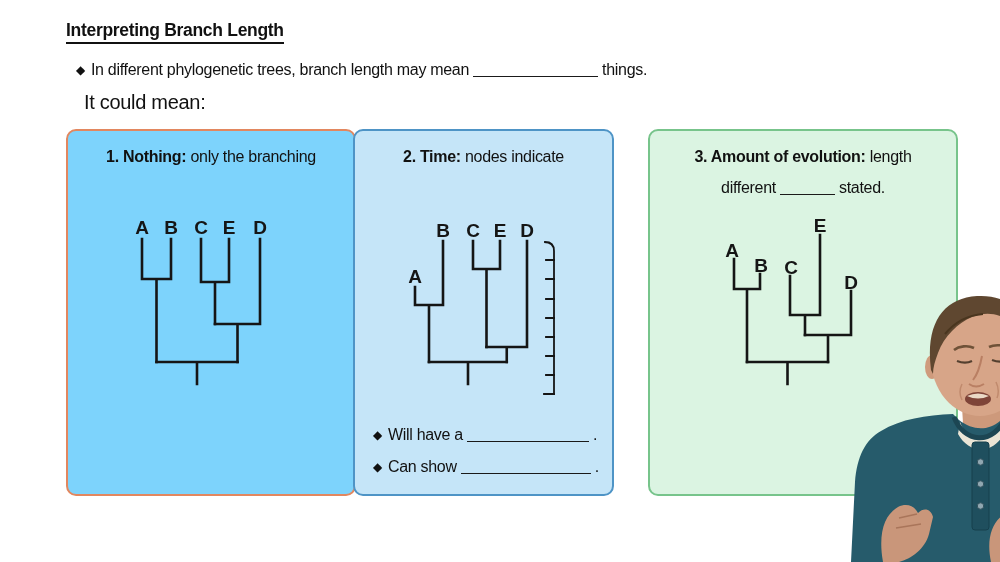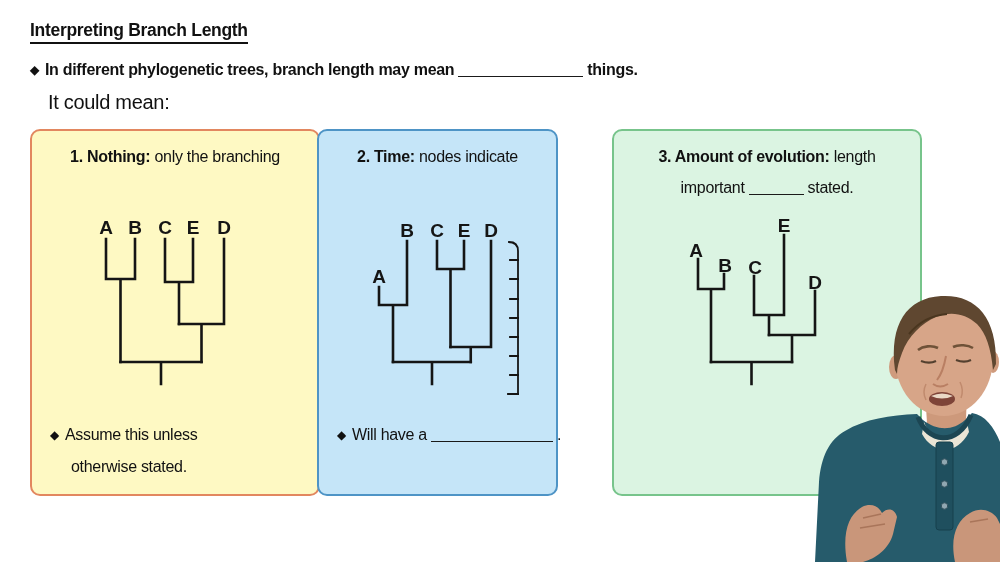--- a/index.html
+++ b/index.html
@@ -5,49 +5,49 @@
   * { margin:0; padding:0; box-sizing:border-box; }
   html,body { width:1000px; height:562px; }
   body {
     font-family:"Liberation Sans", sans-serif;
     background:#ffffff;
     color:#111;
     position:relative;
     overflow:hidden;
     letter-spacing:-0.3px;
   }
-  .slide { position:absolute; inset:0; }
+  .slide { position:absolute; inset:0;margin-left:36px; }
 
   
   .title {
     position:absolute; left:30px; top:20px;
     font-size:17.5px; font-weight:bold;
     border-bottom:2px solid #111; padding-bottom:1px;
   }
-  .intro { position:absolute; left:30px; top:58px; font-size:16px; line-height:24px;font-weight:bold; }
+  .intro { position:absolute; left:40px; top:58px; font-size:16px; line-height:24px; }
   .intro2 { position:absolute; left:48px; top:90px; font-size:20px; line-height:24px; }
   .diamond { font-size:12px; vertical-align:1px; margin-right:6px; }
 
   .blank {
     display:inline-block;
     border-bottom:1.6px solid #1a1a1a;
     height:14px;
     vertical-align:-2px;
     margin:0 4px;
   }
   .w125{width:125px}.w58{width:58px}.w62{width:62px}.w55{width:55px}
   .w120{width:122px}.w130{width:130px}.w95{width:95px}.w118{width:118px}
 
   
   .cbox {
     position:absolute; top:129px; height:367px;
     border-radius:10px; border:2.5px solid;
   }
-  .cbox-1 { left:30px;  width:290px; background:#fef9c3; border-color:#e2875f; }
-  .cbox-2 { left:317px; width:241px; background:#c5e5f8; border-color:#4e94c6; }
+  .cbox-1 { left:30px;  width:290px; background:#7dd3fc; border-color:#e2875f; }
+  .cbox-2 { left:317px; width:261px; background:#c5e5f8; border-color:#4e94c6; }
   .cbox-3 { left:612px; width:310px; background:#dbf4e2; border-color:#77c48b; }
 
   .box-header {
     position:absolute; left:0; right:0; top:10px;
     text-align:center; font-size:16px; line-height:31px;
   }
   .box-header b { letter-spacing:-0.3px; }
 
   .tree-svg { position:absolute; }
   .tree-svg path, .tree-svg polyline { stroke:#151515; stroke-width:2.6; fill:none; stroke-linecap:square; }
@@ -90,24 +90,20 @@
       <text x="147" y="23" text-anchor="middle">E</text>
       <text x="178" y="23" text-anchor="middle">D</text>
       <g>
         <path d="M60,28 V68 M89,28 V68 M60,68 H89 M74.5,68 V151"></path>
         <path d="M119,28 V71 M147,28 V71 M119,71 H147 M133,71 V113"></path>
         <path d="M178,28 V113 M133,113 H178 M155.5,113 V151"></path>
         <path d="M74.5,151 H155.5 M115,151 V173"></path>
       </g>
     </svg>
 
-    <div class="box-bullets">
-      <div><span class="diamond">◆</span><span>Assume this unless</span></div>
-      <div class="cont-line">otherwise stated.</div>
-    </div>
   </div>
 
   <div class="cbox cbox-2">
     <div class="box-header">
       <div><b>2. Time:</b><span> nodes indicate</span></div>
     </div>
 
     <svg class="tree-svg" style="left:43px; top:80px;" width="180" height="190" viewBox="0 0 180 190">
       <text x="17" y="72" text-anchor="middle">A</text>
       <text x="45" y="26" text-anchor="middle">B</text>
@@ -121,27 +117,28 @@
         <path d="M31,151 H108.75 M70,151 V173"></path>
       </g>
       <g class="ruler">
         <path class="ruler" d="M147,31 Q156,31 156,40 V183"></path>
         <path class="ruler" d="M148,49 H156 M148,68 H156 M148,88 H156 M148,107 H156 M148,126 H156 M148,145 H156 M148,164 H156 M146,183 H156"></path>
       </g>
     </svg>
 
     <div class="box-bullets">
       <div><span class="diamond">◆</span><span>Will have a</span><span class="blank w120"></span><span>.</span></div>
+      <div><span class="diamond">◆</span><span>Can show</span><span class="blank w130"></span><span>.</span></div>
     </div>
   </div>
 
   <div class="cbox cbox-3">
     <div class="box-header">
       <div><b>3. Amount of evolution:</b><span> length</span></div>
-      <div><span>important</span><span class="blank w55"></span><span>stated.</span></div>
+      <div><span>different</span><span class="blank w55"></span><span>stated.</span></div>
     </div>
 
     <svg class="tree-svg" style="left:14px; top:80px;" width="200" height="178" viewBox="0 0 200 178">
       <text x="68" y="46" text-anchor="middle">A</text>
       <text x="97" y="61" text-anchor="middle">B</text>
       <text x="127" y="63" text-anchor="middle">C</text>
       <text x="156" y="21" text-anchor="middle">E</text>
       <text x="187" y="78" text-anchor="middle">D</text>
       <g>
         <path d="M70,48 V78 M96,63 V78 M70,78 H96 M83,78 V151"></path>

